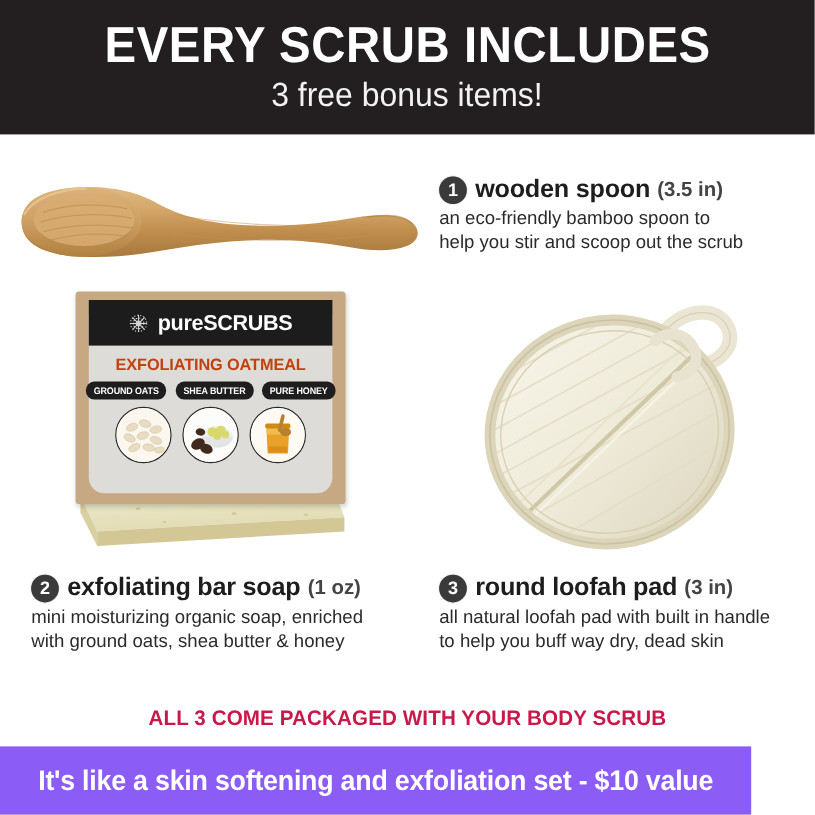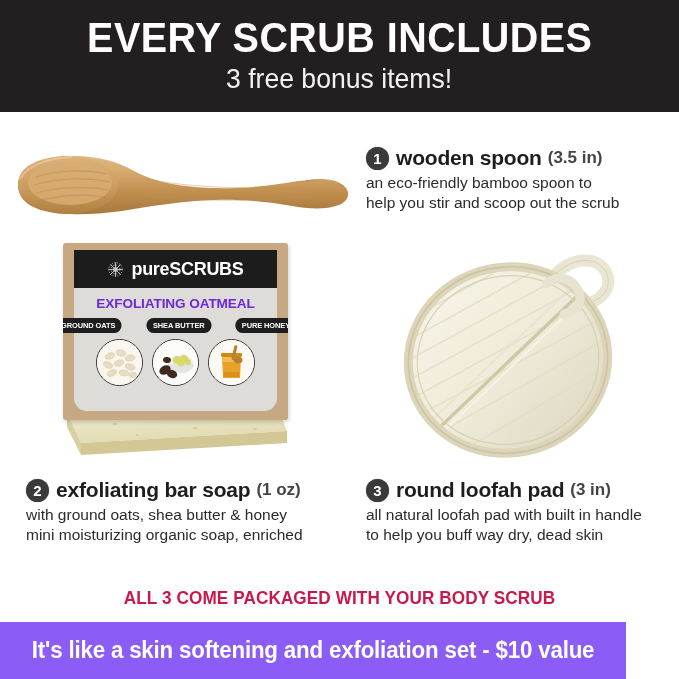--- a/index.html
+++ b/index.html
@@ -83,26 +83,26 @@
     display: flex; flex-direction: column; border-radius: 13px;
   }
   .soap-brandbar {
     background: #1c1c1c; height: 38px;
     display: flex; align-items: center; justify-content: center;
     gap: 7px;
   }
   .brand-mark { width: 17px; height: 17px; flex: none; }
   .brand-text { color: #fff; font-size: 18px; font-weight: bold; letter-spacing: -0.3px; }
   .soap-head {
-    text-align: center; color: #6d28d9;
+    text-align: center; color: #c2410c;
     font-size: 13.6px; font-weight: bold; line-height: 1.24;
     padding: 8px 20px 5px;
     letter-spacing: -0.1px;
   }
-  .pill-row { display: flex; justify-content: center; gap: 20px; padding: 0 6px; }
+  .pill-row { display: flex; justify-content: center; gap: 3px; padding: 0 6px; }
   .pill {
     background: #1e1e1e; color: #fff;
     font-size: 8px; font-weight: bold;
     padding: 3px 7px; border-radius: 9px;
     white-space: nowrap; transform: scaleX(0.93);
     letter-spacing: -0.1px;
   }
   .circle-row { display: flex; justify-content: center; gap: 9px; padding: 6px 0 0; }
   .ing {
     width: 47px; height: 47px; border-radius: 50%;
@@ -345,22 +345,22 @@
       <path d="M150,46 C162,36 176,40 182,52 C188,64 180,74 168,76" fill="none" stroke="#e8e3d0" stroke-width="9" stroke-linecap="round"></path>
     </svg>
   </div>
 
   <div class="item-text" style="left:26px; top:478px; width:310px;">
     <div class="item-head">
       <span class="badge">2</span>
       <span class="item-title">exfoliating bar soap</span>
       <span class="item-qty">(1 oz)</span>
     </div>
+    <div class="item-desc">mini moisturizing organic soap, enriched</div>
     <div class="item-desc">with ground oats, shea butter &amp; honey</div>
-    <div class="item-desc">mini moisturizing organic soap, enriched</div>
   </div>
 
   <div class="item-text" style="left:366px; top:478px; width:300px;">
     <div class="item-head">
       <span class="badge">3</span>
       <span class="item-title">round loofah pad</span>
       <span class="item-qty">(3 in)</span>
     </div>
     <div class="item-desc">all natural loofah pad with built in handle</div>
     <div class="item-desc">to help you buff way dry, dead skin</div>

